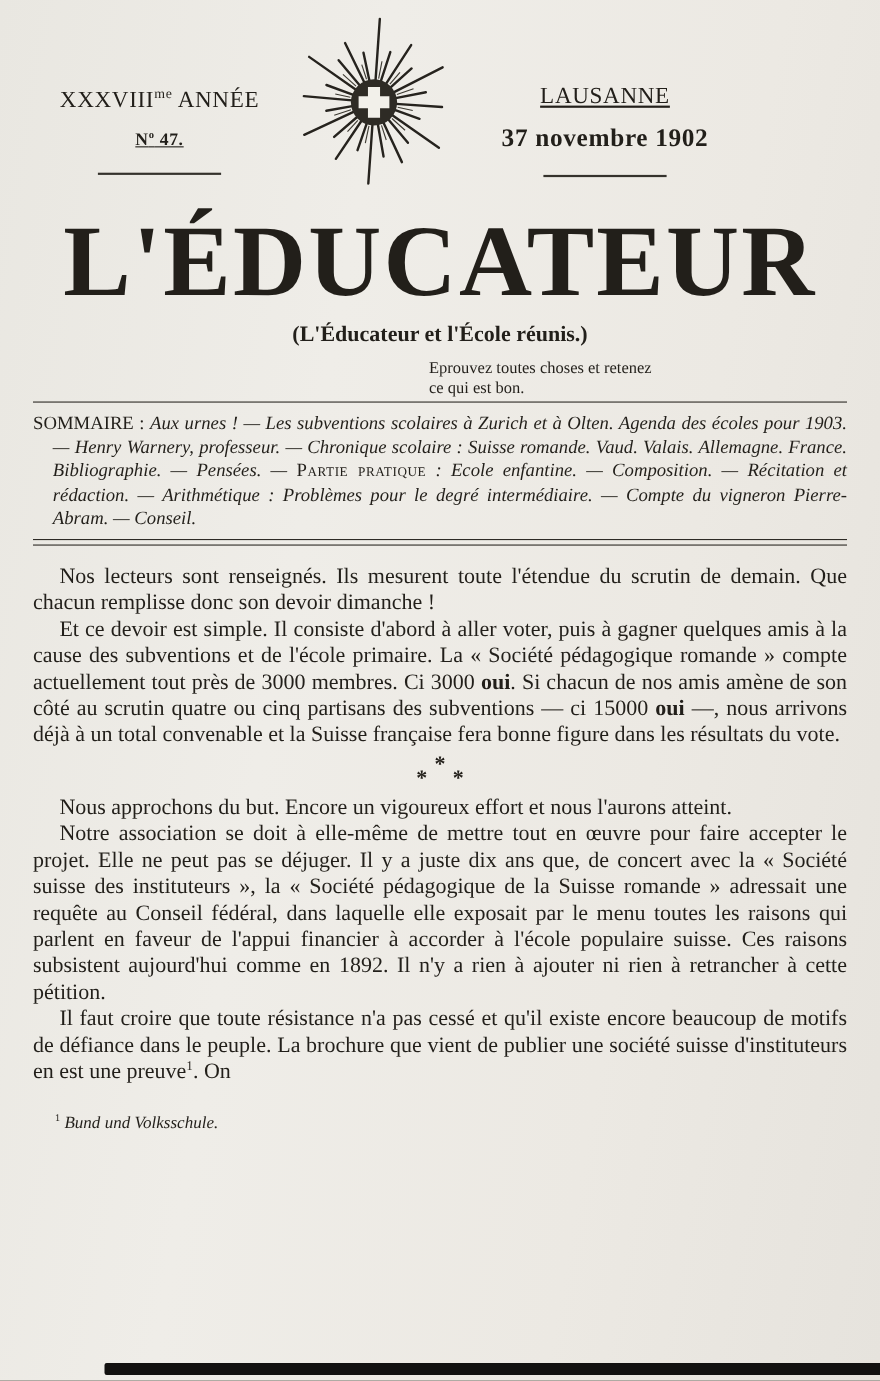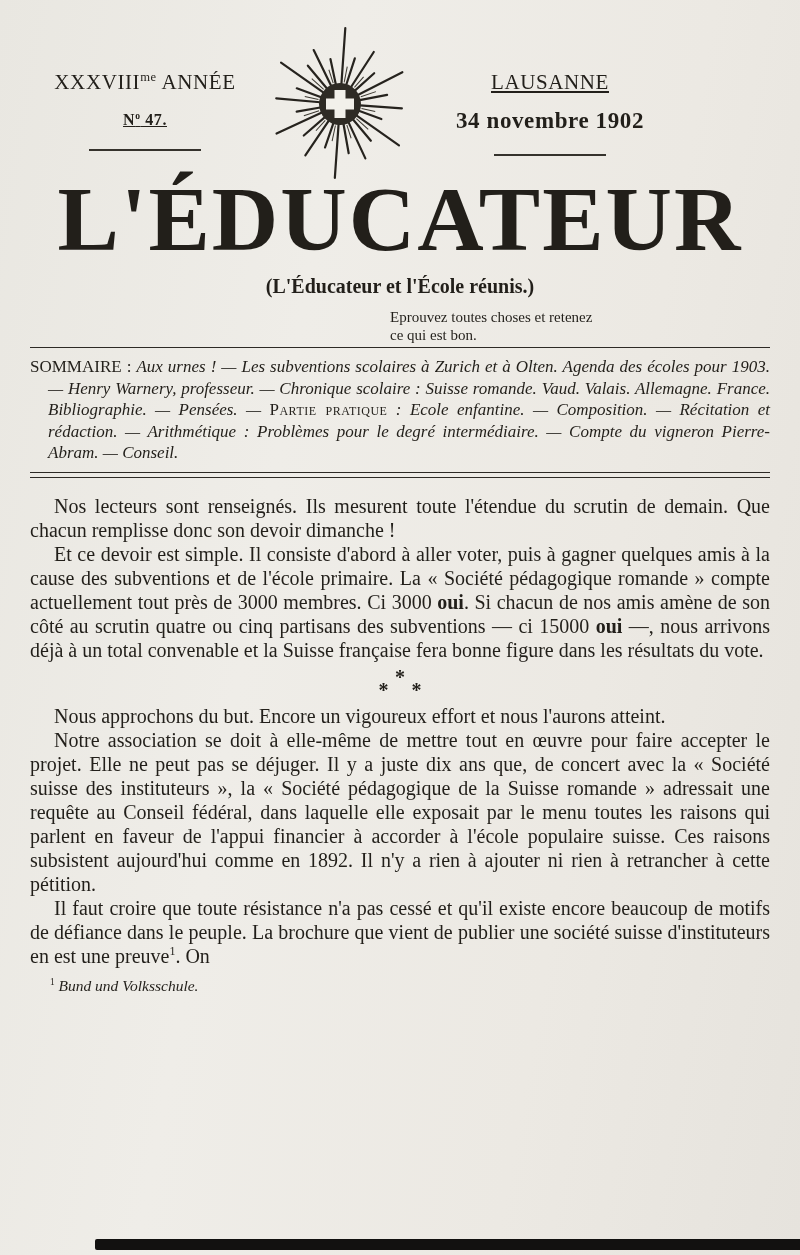--- a/index.html
+++ b/index.html
@@ -9,35 +9,35 @@
     width:800px; height:1255px;
     margin:0 auto;
     background:linear-gradient(100deg,#e9e7e1 0%, #efede8 35%, #ece9e3 70%, #e6e3dd 100%);
     color:#221f1a;
     font-family:"Liberation Serif","DejaVu Serif",serif;
     overflow:hidden;
     padding:0 30px;
   }
 
   
-  .masthead { display:flex; align-items:flex-start; padding-top:24px; height:176px; }
+  .masthead { display:flex; align-items:center; padding-top:14px; height:176px; }
   .mast-col { text-align:center; padding-top:46px; font-size:21px; letter-spacing:0.6px; }
   .mast-col.left  { width:230px; }
   .mast-col.right { width:260px; }
   .annee { white-space:nowrap; }
   .numero { font-weight:bold; font-size:16px; margin-top:16px;text-decoration:underline; }
   .city { white-space:nowrap;text-decoration:underline; }
   .date { font-weight:bold; font-size:23px; margin-top:13px; white-space:nowrap; }
   .mast-rule { width:112px; border-top:2px solid #35322c; margin:20px auto 0; }
   .mast-emblem { width:160px; height:165px; display:flex; align-items:flex-start; justify-content:center; }
 
   
   .journal-title {
     text-align:center; font-size:92px; font-weight:bold;
-    letter-spacing:2px; line-height:0.95; margin-top:0;
+    letter-spacing:2px; line-height:0.95; margin-top:18px;
     white-space:nowrap;
   }
   .journal-subtitle { text-align:center; font-weight:bold; font-size:20px; margin-top:12px; }
   .motto { margin:12px 140px 0 360px; font-size:15px; line-height:14px; }
   .motto div { margin-bottom:4px; }
 
   
   .rule-full { border-top:1.5px solid #2d2a25; margin-top:5px; }
   .rule-double { height:6px; border-top:1.4px solid #2d2a25; border-bottom:1.4px solid #2d2a25; margin-top:8px; }
 
@@ -50,21 +50,21 @@
 
   
   .article-title {
     text-align:center; font-weight:bold; font-size:23px;
     letter-spacing:7px; margin-top:21px;
   }
   .article-body { margin-top:16px; font-size:20px; line-height:24px; text-align:justify; hyphens:auto; }
   .body-para { text-indent:24px; }
   .asterism { text-align:center; font-size:20px; line-height:13px; margin:9px 0 7px; font-weight:bold; }
   .asterism div:last-child { letter-spacing:9px; padding-left:9px; }
-  .footnote { margin-top:9px; font-size:15.5px; padding-left:20px; }
+  .footnote { margin-top:26px; font-size:15.5px; padding-left:20px; }
 
   .b  { font-weight:bold; }
   .i  { font-style:italic; }
   .sc { font-variant:small-caps; font-style:normal; letter-spacing:0.5px; }
   sup { font-size:60%; vertical-align:super; line-height:0; }
 
   
   .bottom-bar {
     position:absolute; left:95px; right:-2px; bottom:5px; height:11px;
     background:#121110; border-radius:2px 0 0 2px;
@@ -124,21 +124,21 @@
           <line y1="-22" y2="-38" transform="rotate(312)"></line>
           <line y1="-22" y2="-36" transform="rotate(342)"></line>
         </g>
         <circle r="21" fill="#2e2b25"></circle>
         <path d="M -5.5 -14 h 11 v 8.5 h 8.5 v 11 h -8.5 v 8.5 h -11 v -8.5 h -8.5 v -11 h 8.5 Z" fill="#f2f0ea"></path>
       </svg>
     </div>
 
     <div class="mast-col right">
       <div class="city">LAUSANNE</div>
-      <div class="date">34 novembre 1902</div>
+      <div class="date">37 novembre 1902</div>
       <div class="mast-rule"></div>
     </div>
   </header>
 
   <h1 class="journal-title">L'ÉDUCATEUR</h1>
   <div class="journal-subtitle">(L'Éducateur et l'École réunis.)</div>
 
   <div class="motto">
     <div>Eprouvez toutes choses et retenez</div>
     <div>ce qui est bon.</div>

